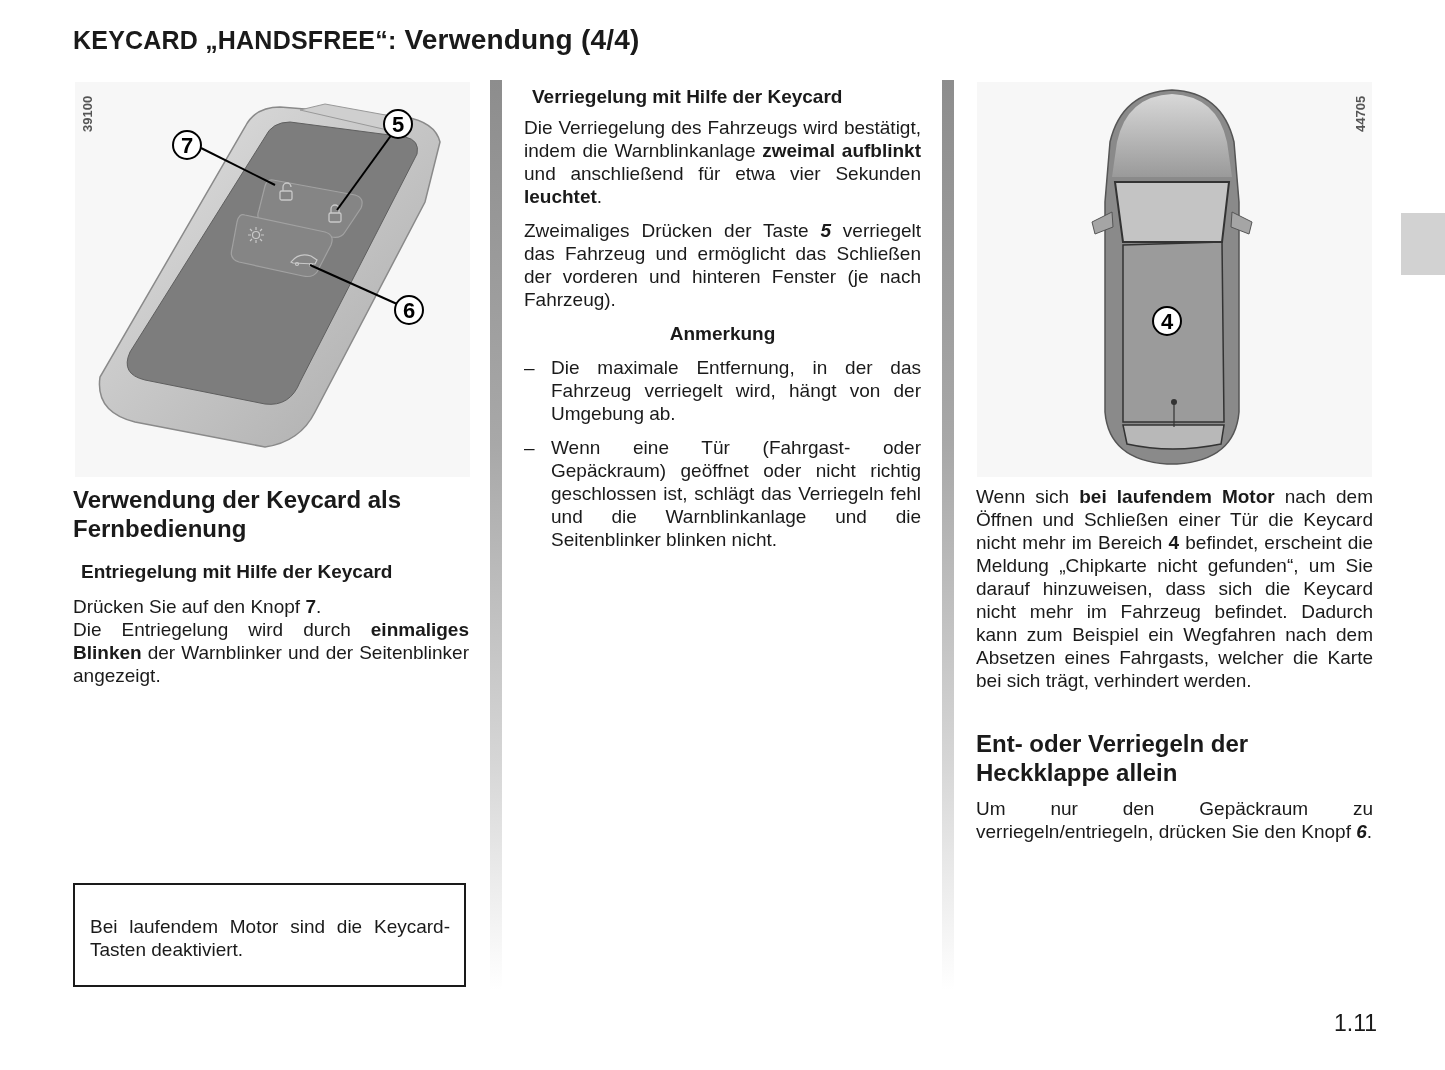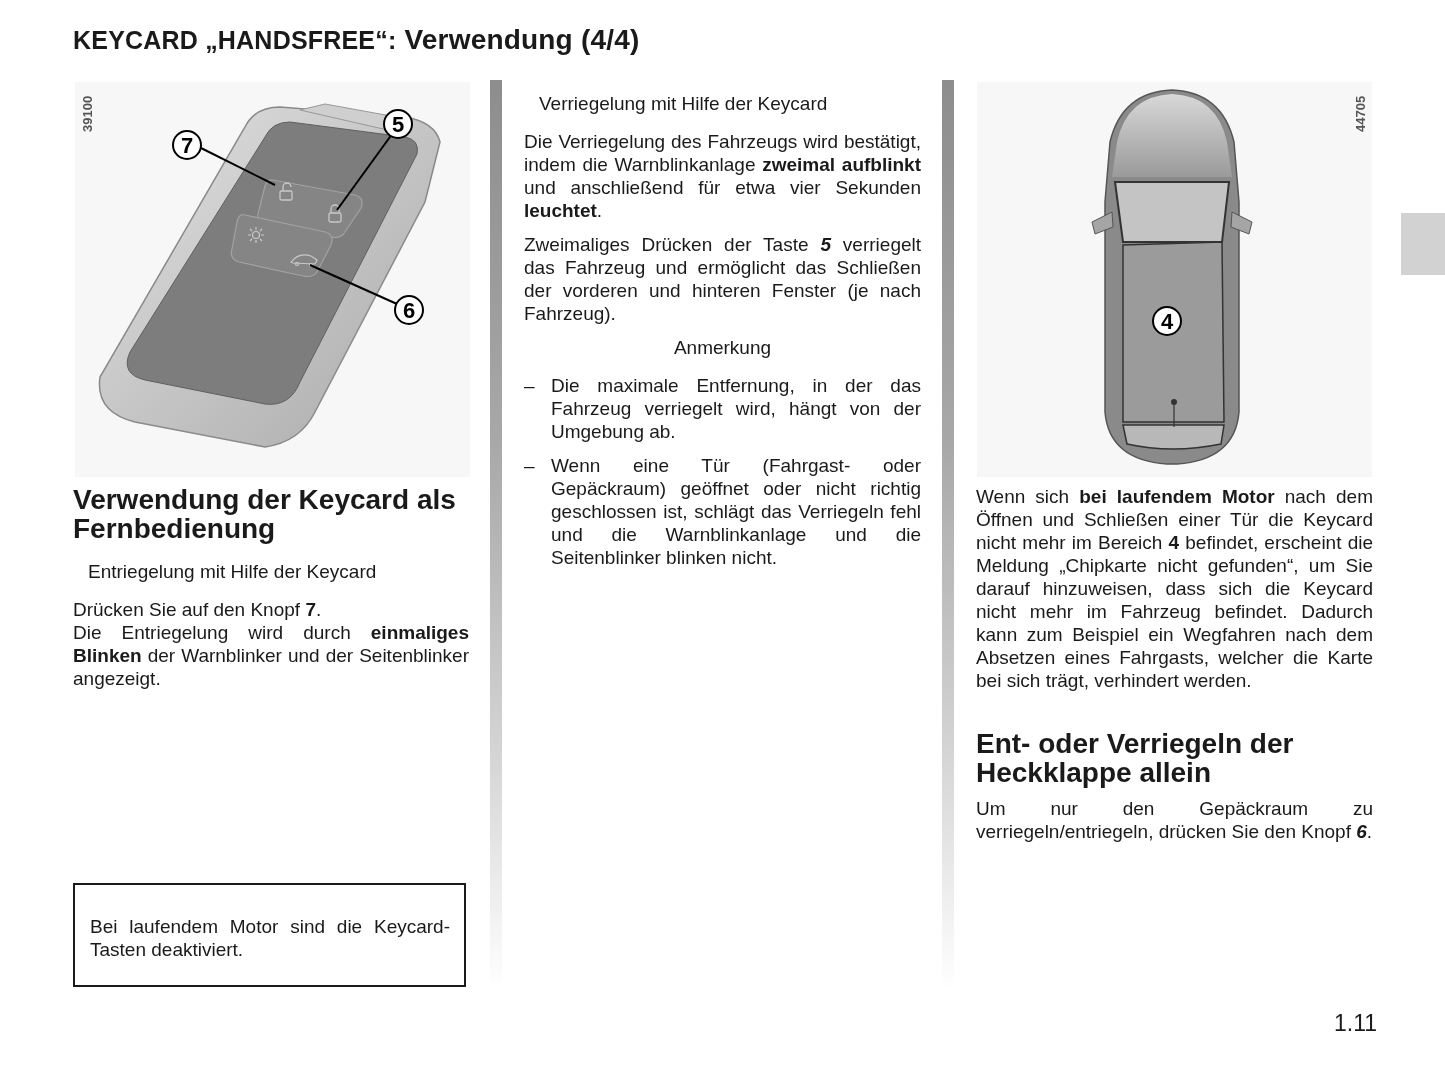--- a/index.html
+++ b/index.html
@@ -17,22 +17,22 @@
 
   .col { position:absolute; font-size:19px; line-height:23px; }
   .col p { margin:0; text-align:justify; }
   .col b { font-weight:bold; }
   .col-left { left:73px; width:396px; }
   .col-mid { left:524px; width:397px; }
   .col-right { left:976px; width:397px; }
 
   .fig-ref { position:absolute; font-size:13px; font-weight:bold; color:#555; transform:rotate(-90deg); transform-origin:left top; }
 
-  h2.sec { margin:0; font-size:28px; line-height:29px; font-weight:bold; }
-  h3.sub { margin:15px; font-size:19px; line-height:23px; font-weight:normal; }
+  h2.sec { margin:0; font-size:24px; line-height:29px; font-weight:bold; }
+  h3.sub { margin:8px; font-size:19px; line-height:23px; font-weight:bold; }
 
   .dash-list { margin:0; padding:0; list-style:none; }
   .dash-list li { position:relative; padding-left:27px; margin-bottom:11px; text-align:justify; }
   .dash-list li .dash { position:absolute; left:0; top:0; }
 
   .note-box { position:absolute; left:73px; top:883px; width:393px; height:104px;
               border:2px solid #1a1a1a; box-sizing:border-box; }
   .note-box p { margin:0; position:absolute; left:15px; top:30px; width:360px; font-size:19px; line-height:23px; text-align:justify; }
 
   .page-num { position:absolute; left:1334px; top:1010px; font-size:23px; }

